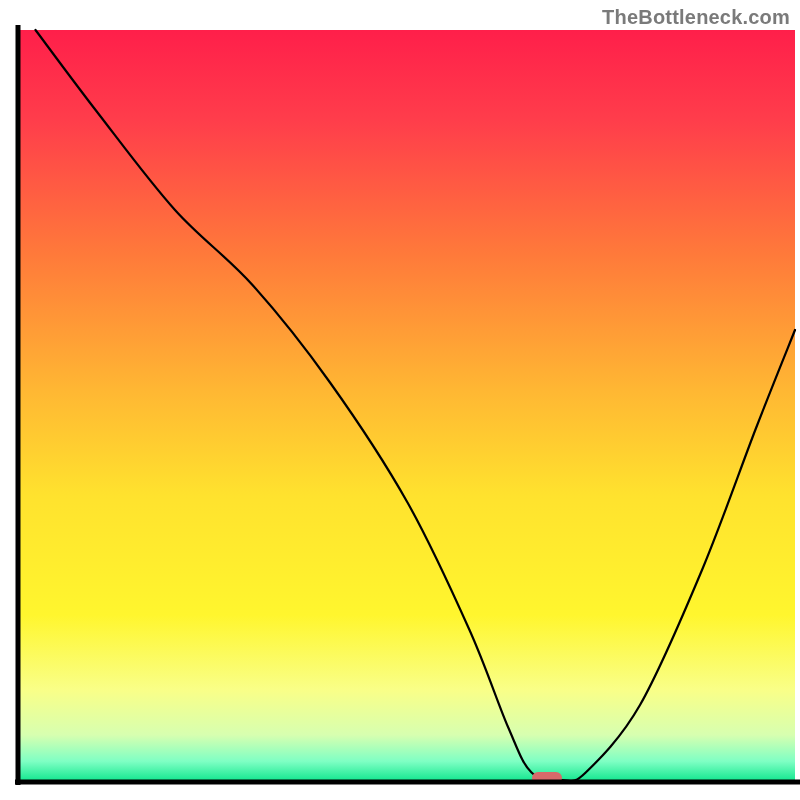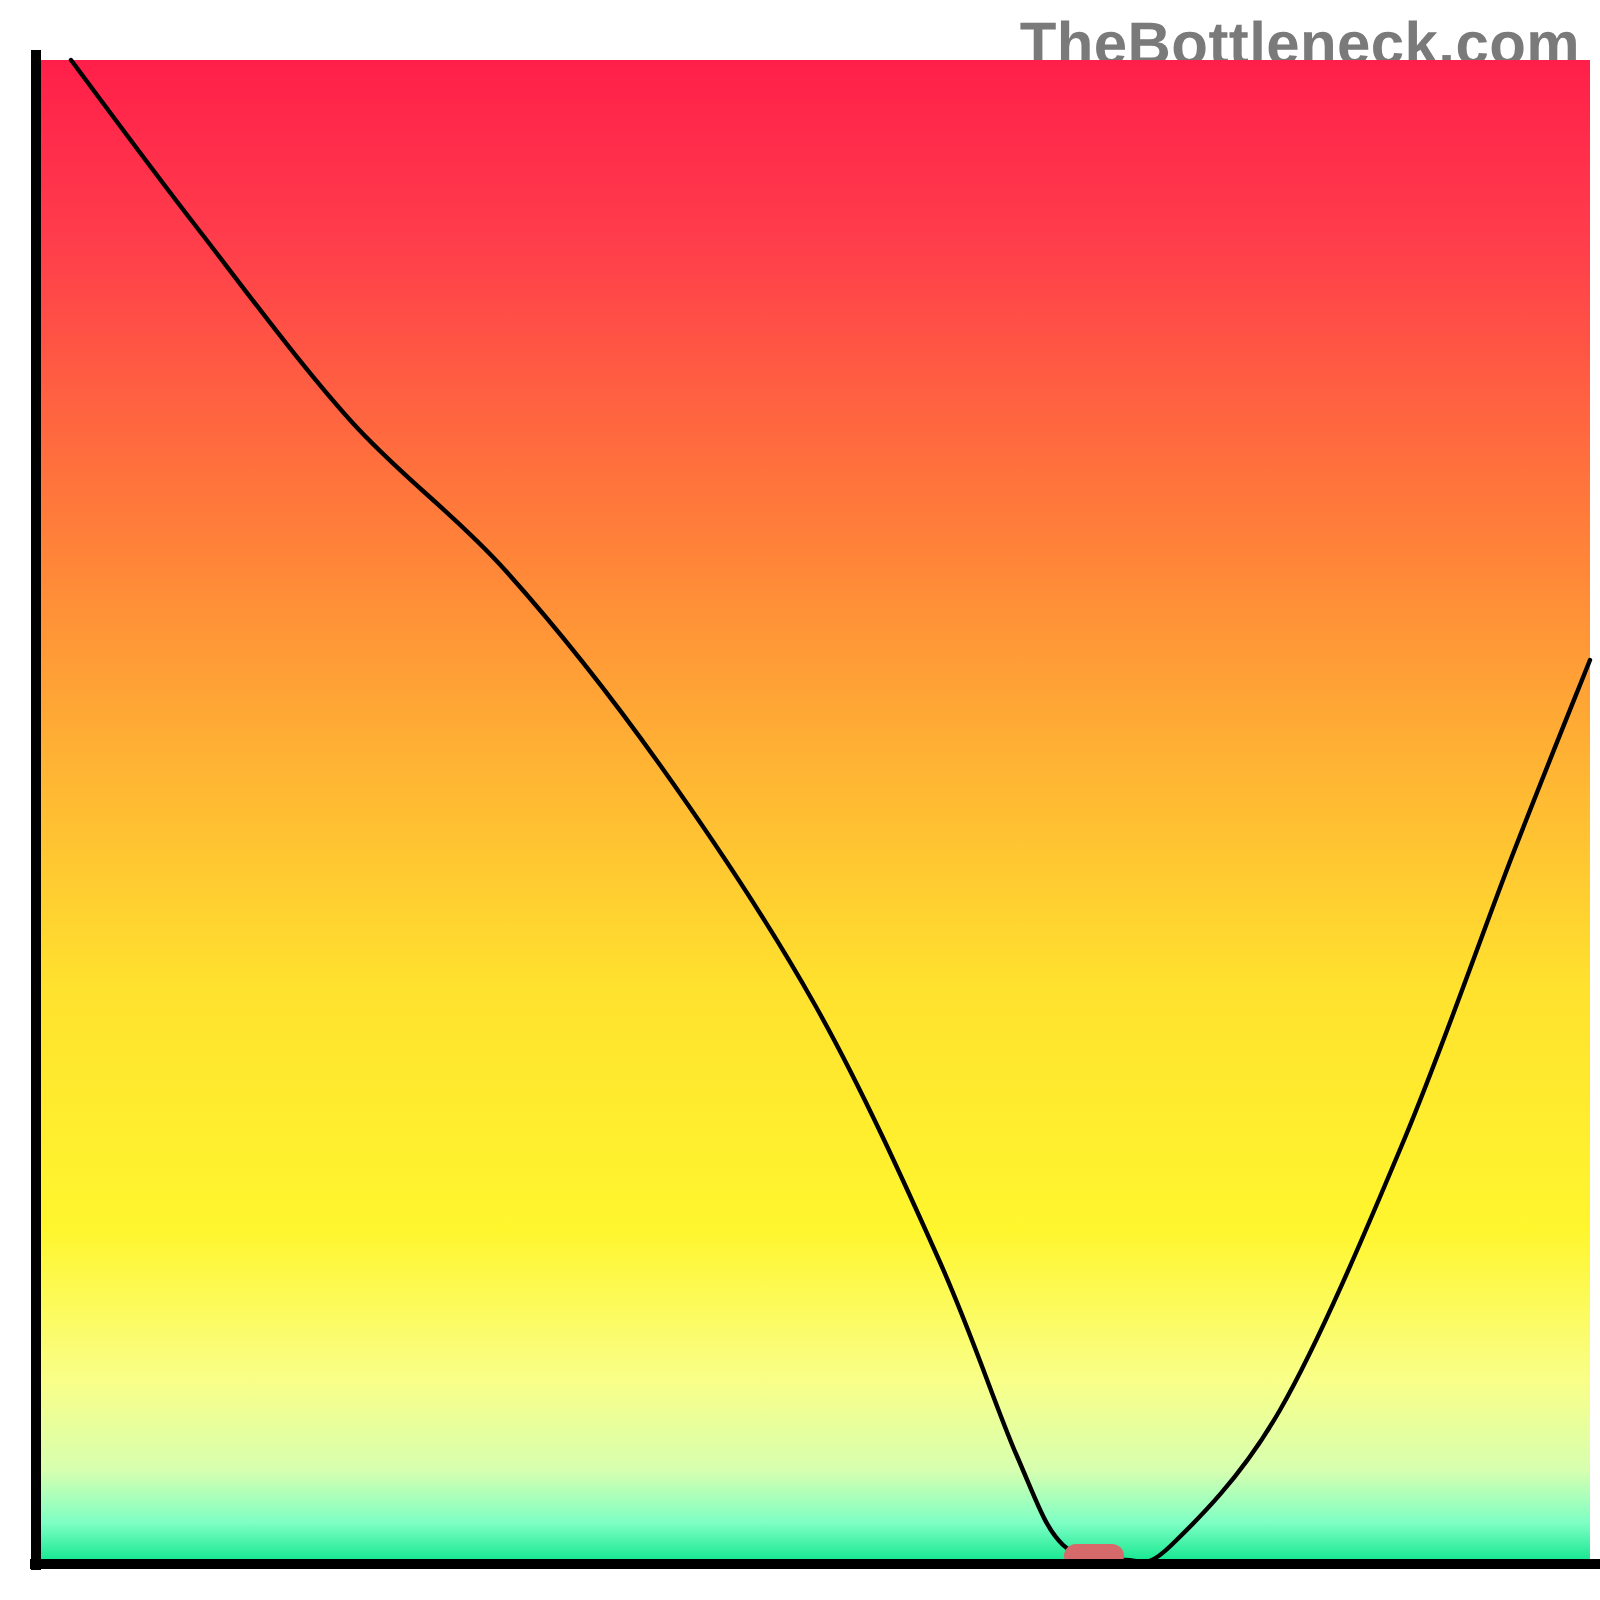--- a/index.html
+++ b/index.html
@@ -13,21 +13,21 @@
   }
   .stage {
     position: relative;
     width: 800px;
     height: 800px;
   }
   .watermark {
     position: absolute;
     top: 6px;
     right: 10px;
-    font-size: 30px;
+    font-size: 20px;
     font-weight: 600;
     color: #7a7a7a;
     letter-spacing: 0.2px;
     user-select: none;
   }
   svg {
     position: absolute;
     left: 0;
     top: 0;
   }

